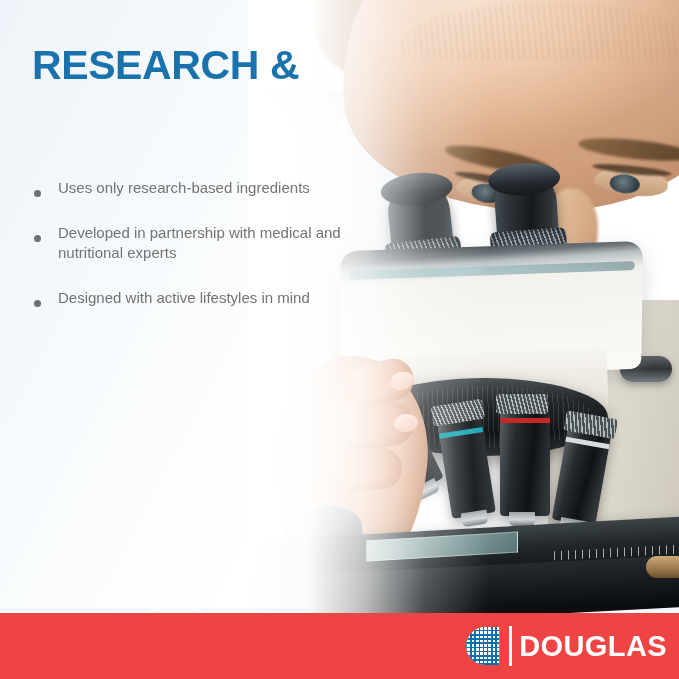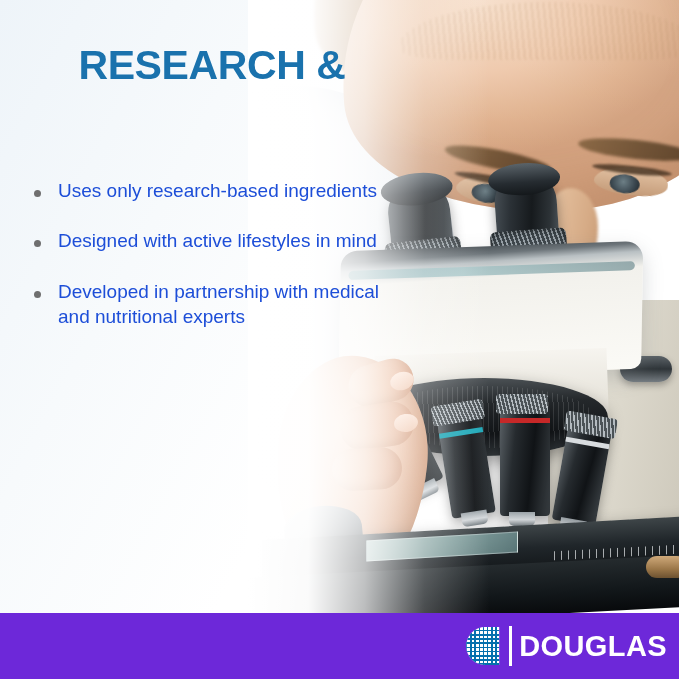--- a/index.html
+++ b/index.html
@@ -397,60 +397,59 @@
     position: absolute;
     left: 32px;
     top: 42px;
     width: 360px;
     font-size: 41px;
     line-height: 1.16;
     font-weight: bold;
     letter-spacing: -0.4px;
     color: #1a72ad;
     z-index: 60;
-    text-align: center;
   }
 
   .bullets {
     position: absolute;
     left: 30px;
     top: 178px;
     width: 360px;
     margin: 0;
     padding: 0;
     list-style: none;
     z-index: 60;
   }
   .bullets li {
     position: relative;
     padding-left: 28px;
     margin-bottom: 25px;
-    font-size: 19px;
+    font-size: 15px;
     line-height: 1.34;
-    color: #1d4ed8;
+    color: #737373;
   }
   .bullets li::before {
     content: "";
     position: absolute;
     left: 4px;
     top: 12px;
     width: 7px;
     height: 7px;
     border-radius: 50%;
     background: #6f6f6f;
   }
 
   
   .brandbar {
     position: absolute;
     left: 0;
     top: 613px;
     width: 679px;
     height: 66px;
-    background: #6d28d9;
+    background: #ef4444;
     z-index: 80;
   }
 
   .logo {
     position: absolute;
     right: 12px;
     top: 6px;
     height: 54px;
     display: flex;
     align-items: center;
@@ -594,22 +593,22 @@
 
     <div class="photo-fade"></div>
   </div>
 
   <div class="title">
     <div>RESEARCH &amp;</div>
   </div>
 
   <ul class="bullets">
     <li>Uses only research-based ingredients</li>
+    <li>Developed in partnership with medical and nutritional experts</li>
     <li>Designed with active lifestyles in mind</li>
-    <li>Developed in partnership with medical and nutritional experts</li>
   </ul>
 
   <div class="brandbar">
     <div class="logo">
 
       <div class="logo-mark">
         <div class="disc"></div>
         <div class="mesh"></div>
       </div>
 

